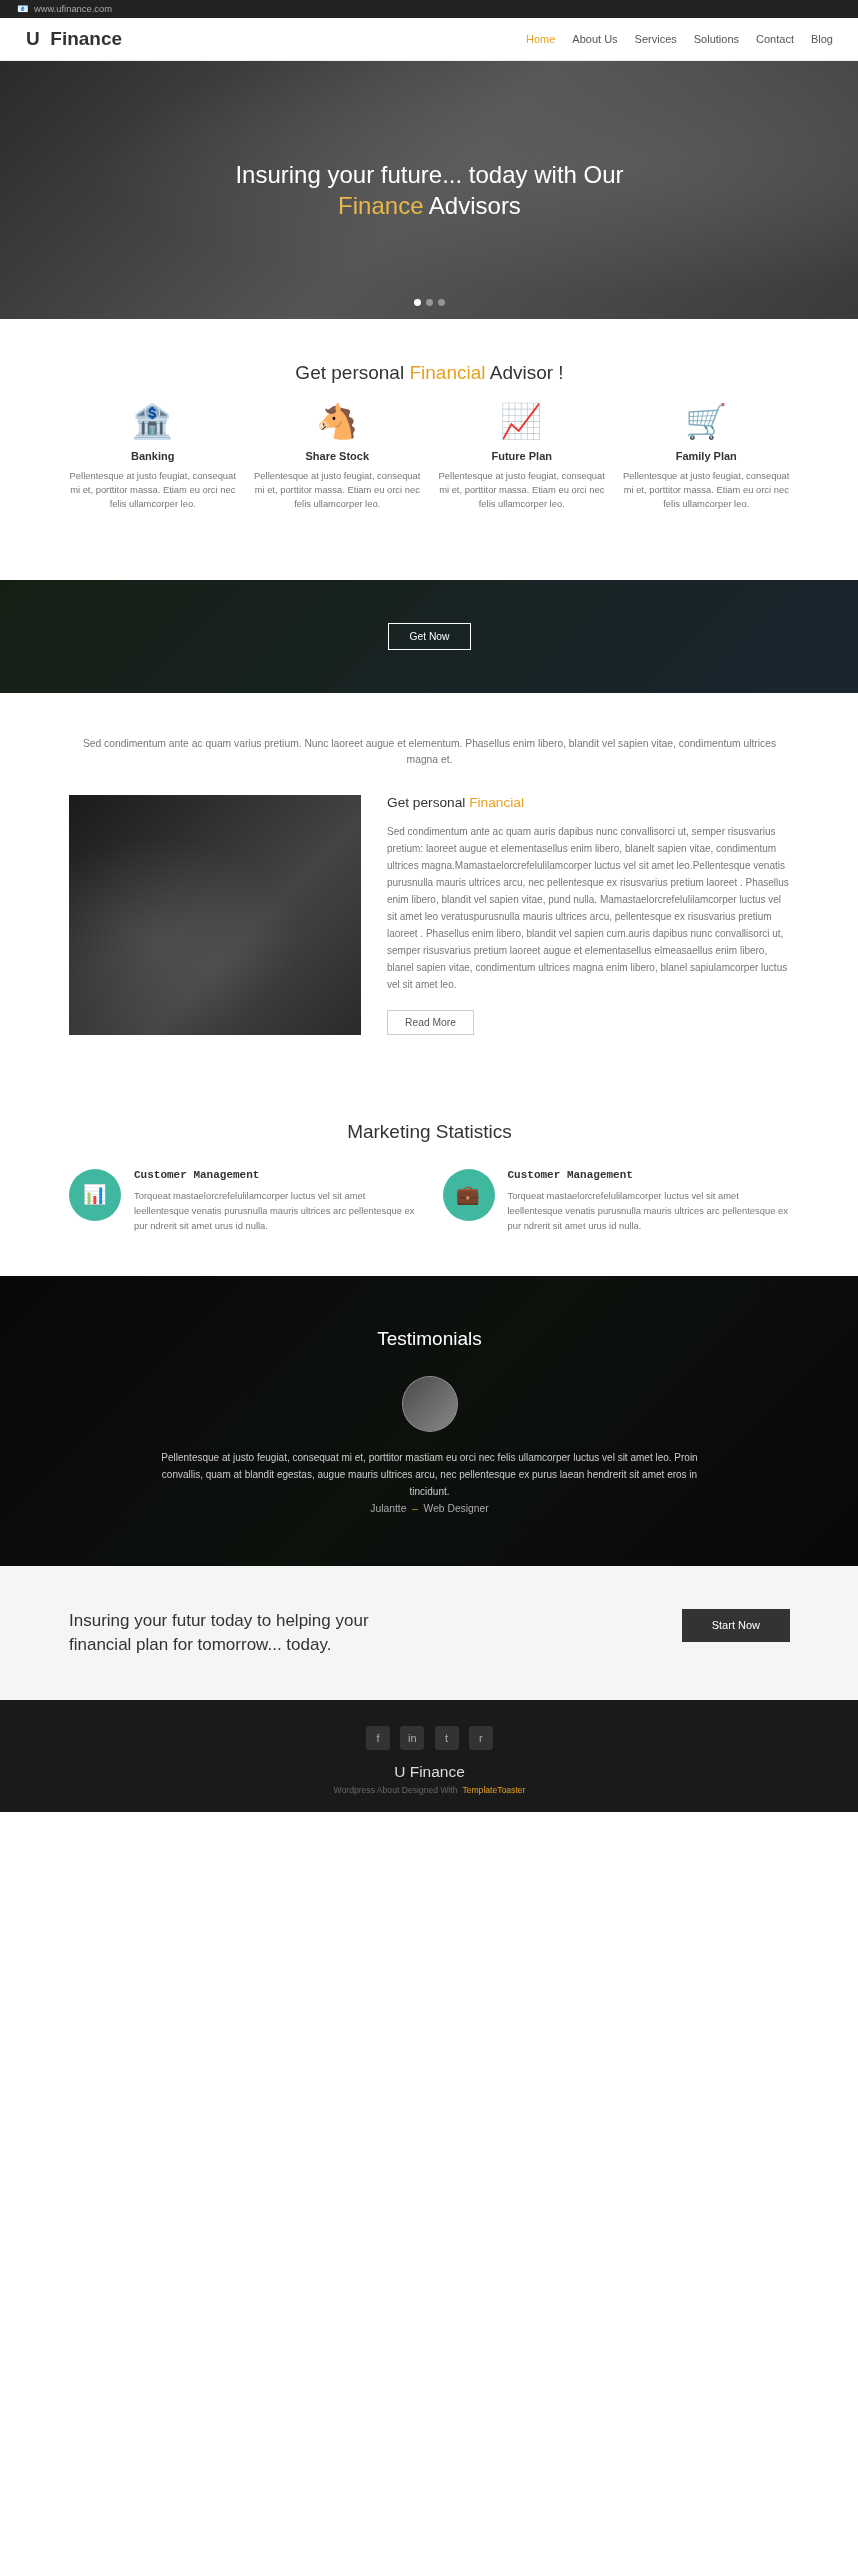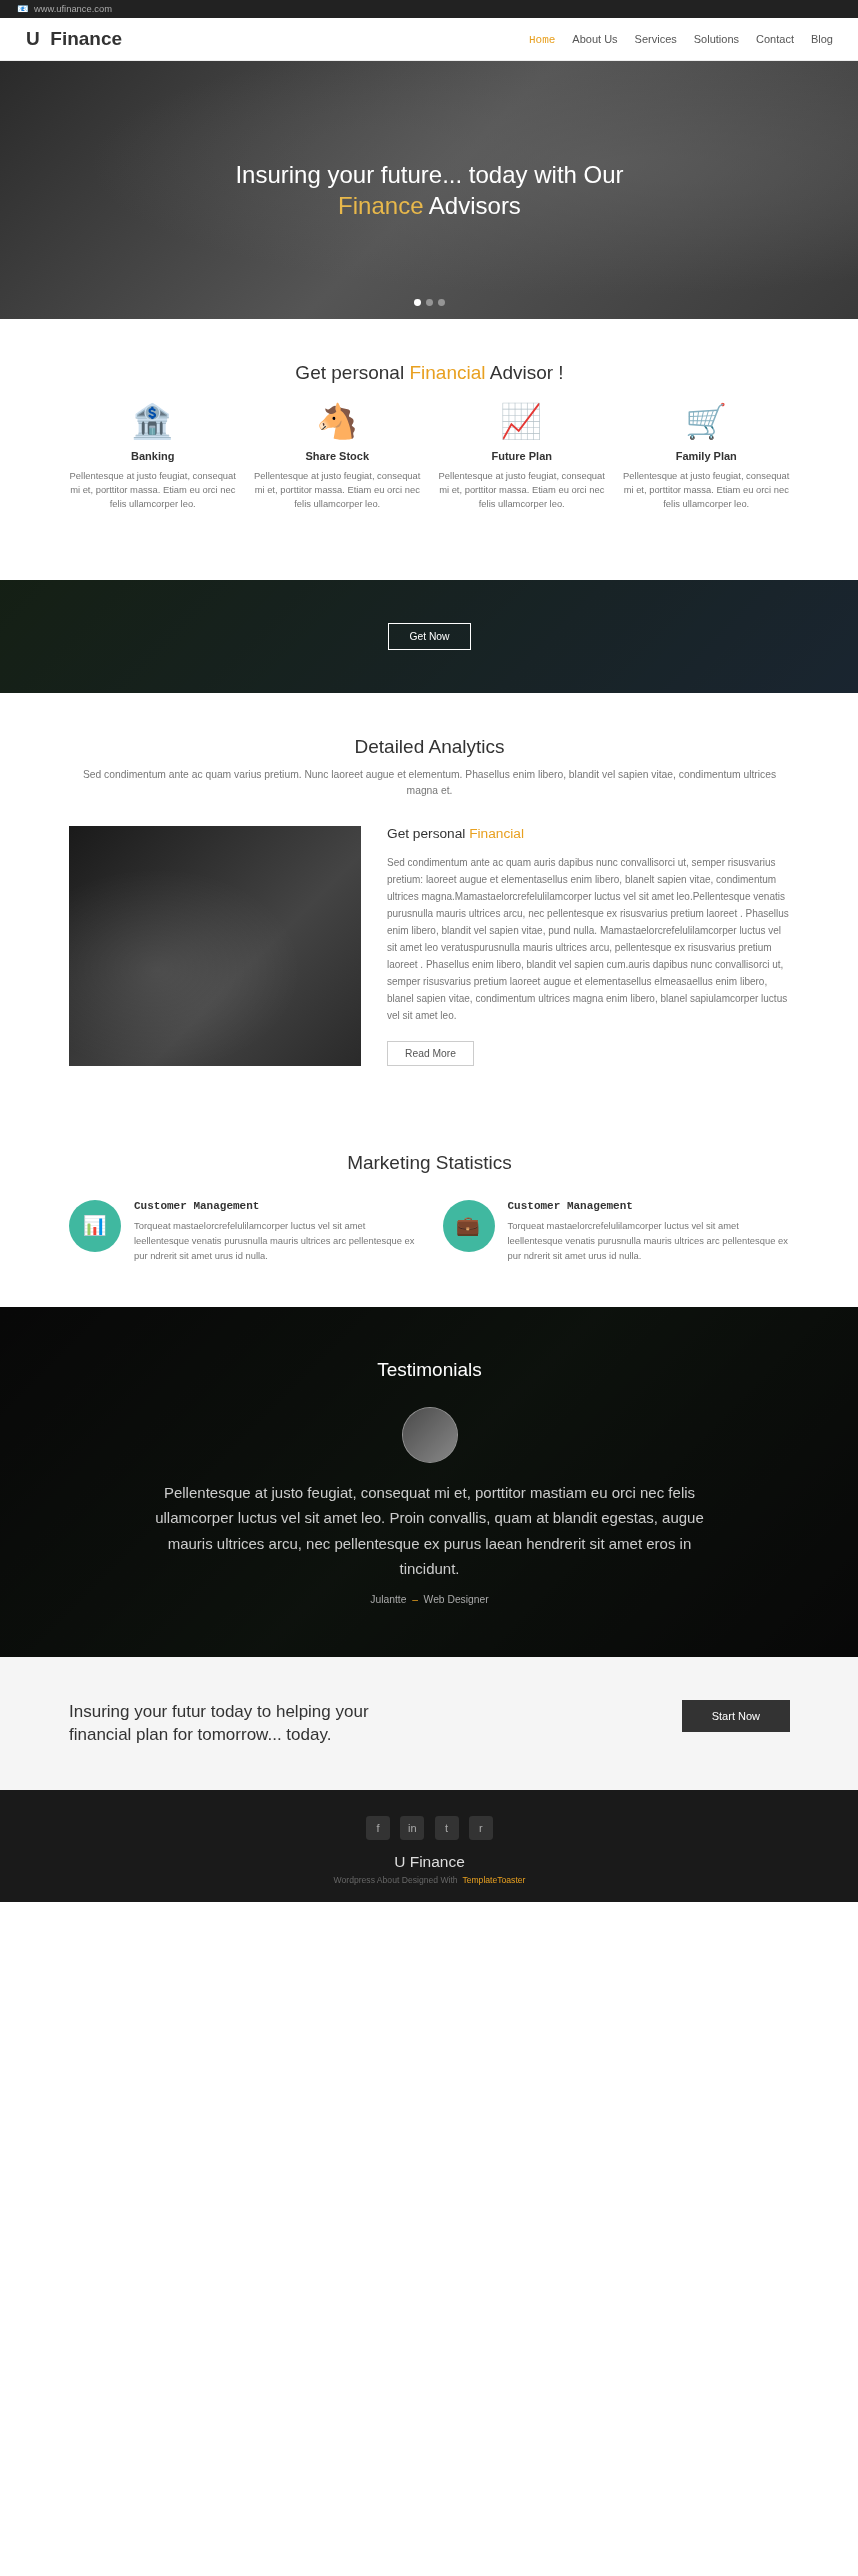--- a/index.html
+++ b/index.html
@@ -34,21 +34,21 @@
     .nav {
       display: flex;
       gap: 17px;
       list-style: none;
       font-size: 11px;
     }
     .nav a {
       text-decoration: none;
       color: #555;
     }
-    .nav a.active { color: #e8a020; font-family: Liberation Mono, monospace; }
+    .nav a.active { color: #e8a020; }
 
     
     .hero {
       background: linear-gradient(rgba(0,0,0,0.45), rgba(0,0,0,0.45)), #555;
       height: 258px;
       display: flex;
       align-items: center;
       justify-content: center;
       flex-direction: column;
       text-align: center;
@@ -291,25 +291,25 @@
       margin: 0 auto 17px;
       overflow: hidden;
       border: 1.7px solid rgba(255,255,255,0.3);
     }
     .avatar-inner {
       width: 100%;
       height: 100%;
       background: linear-gradient(135deg, #4a4a4a, #888);
     }
     .testimonial-text {
-      font-size: 15px;
+      font-size: 10px;
       color: #ccc;
       line-height: 1.7;
       max-width: 558px;
-      margin: 0 auto 12px;
+      margin: 0 auto 3px;
     }
     .testimonial-author {
       font-size: 10.3px;
       color: #e8a020;
     }
     .testimonial-author span { color: #aaa; }
 
     
     .section-cta {
       padding: 43px 69px;
@@ -435,21 +435,20 @@
     <p>Pellentesque at justo feugiat, consequat mi et, porttitor massa. Etiam eu orci nec felis ullamcorper leo.</p>
   </div>
     </div>
 </section>
 
 <section class="cta-banner">
   <button class="btn-outline">Get Now</button>
 </section>
 
 <section class="section-analytics">
-  <h2>Detailed Analytics</h2>
   <p class="subtitle">Sed condimentum ante ac quam varius pretium. Nunc laoreet augue et elementum. Phasellus enim libero, blandit vel sapien vitae, condimentum ultrices magna et.</p>
 
   <div class="analytics-content">
     <div class="analytics-img">
       <div class="analytics-img-inner"></div>
     </div>
     <div class="analytics-text">
       <h3 id="analytics-content-heading">Get personal <em style="color:#e8a020;font-style:normal;">Financial</em></h3>
       <p>Sed condimentum ante ac quam auris dapibus nunc convallisorci ut, semper risusvarius pretium: laoreet augue et elementasellus enim libero, blanelt sapien vitae, condimentum ultrices magna.Mamastaelorcrefelulilamcorper luctus vel sit amet leo.Pellentesque venatis purusnulla mauris ultrices arcu, nec pellentesque ex risusvarius pretium laoreet . Phasellus enim libero, blandit vel sapien vitae, pund nulla. Mamastaelorcrefelulilamcorper luctus vel sit amet leo veratuspurusnulla mauris ultrices arcu, pellentesque ex risusvarius pretium laoreet . Phasellus enim libero, blandit vel sapien cum.auris dapibus nunc convallisorci ut, semper risusvarius pretium laoreet augue et elementasellus elmeasaellus enim libero, blanel sapien vitae, condimentum ultrices magna enim libero, blanel sapiulamcorper luctus vel sit amet leo.</p>
       <button class="btn-read-more">Read More</button>

